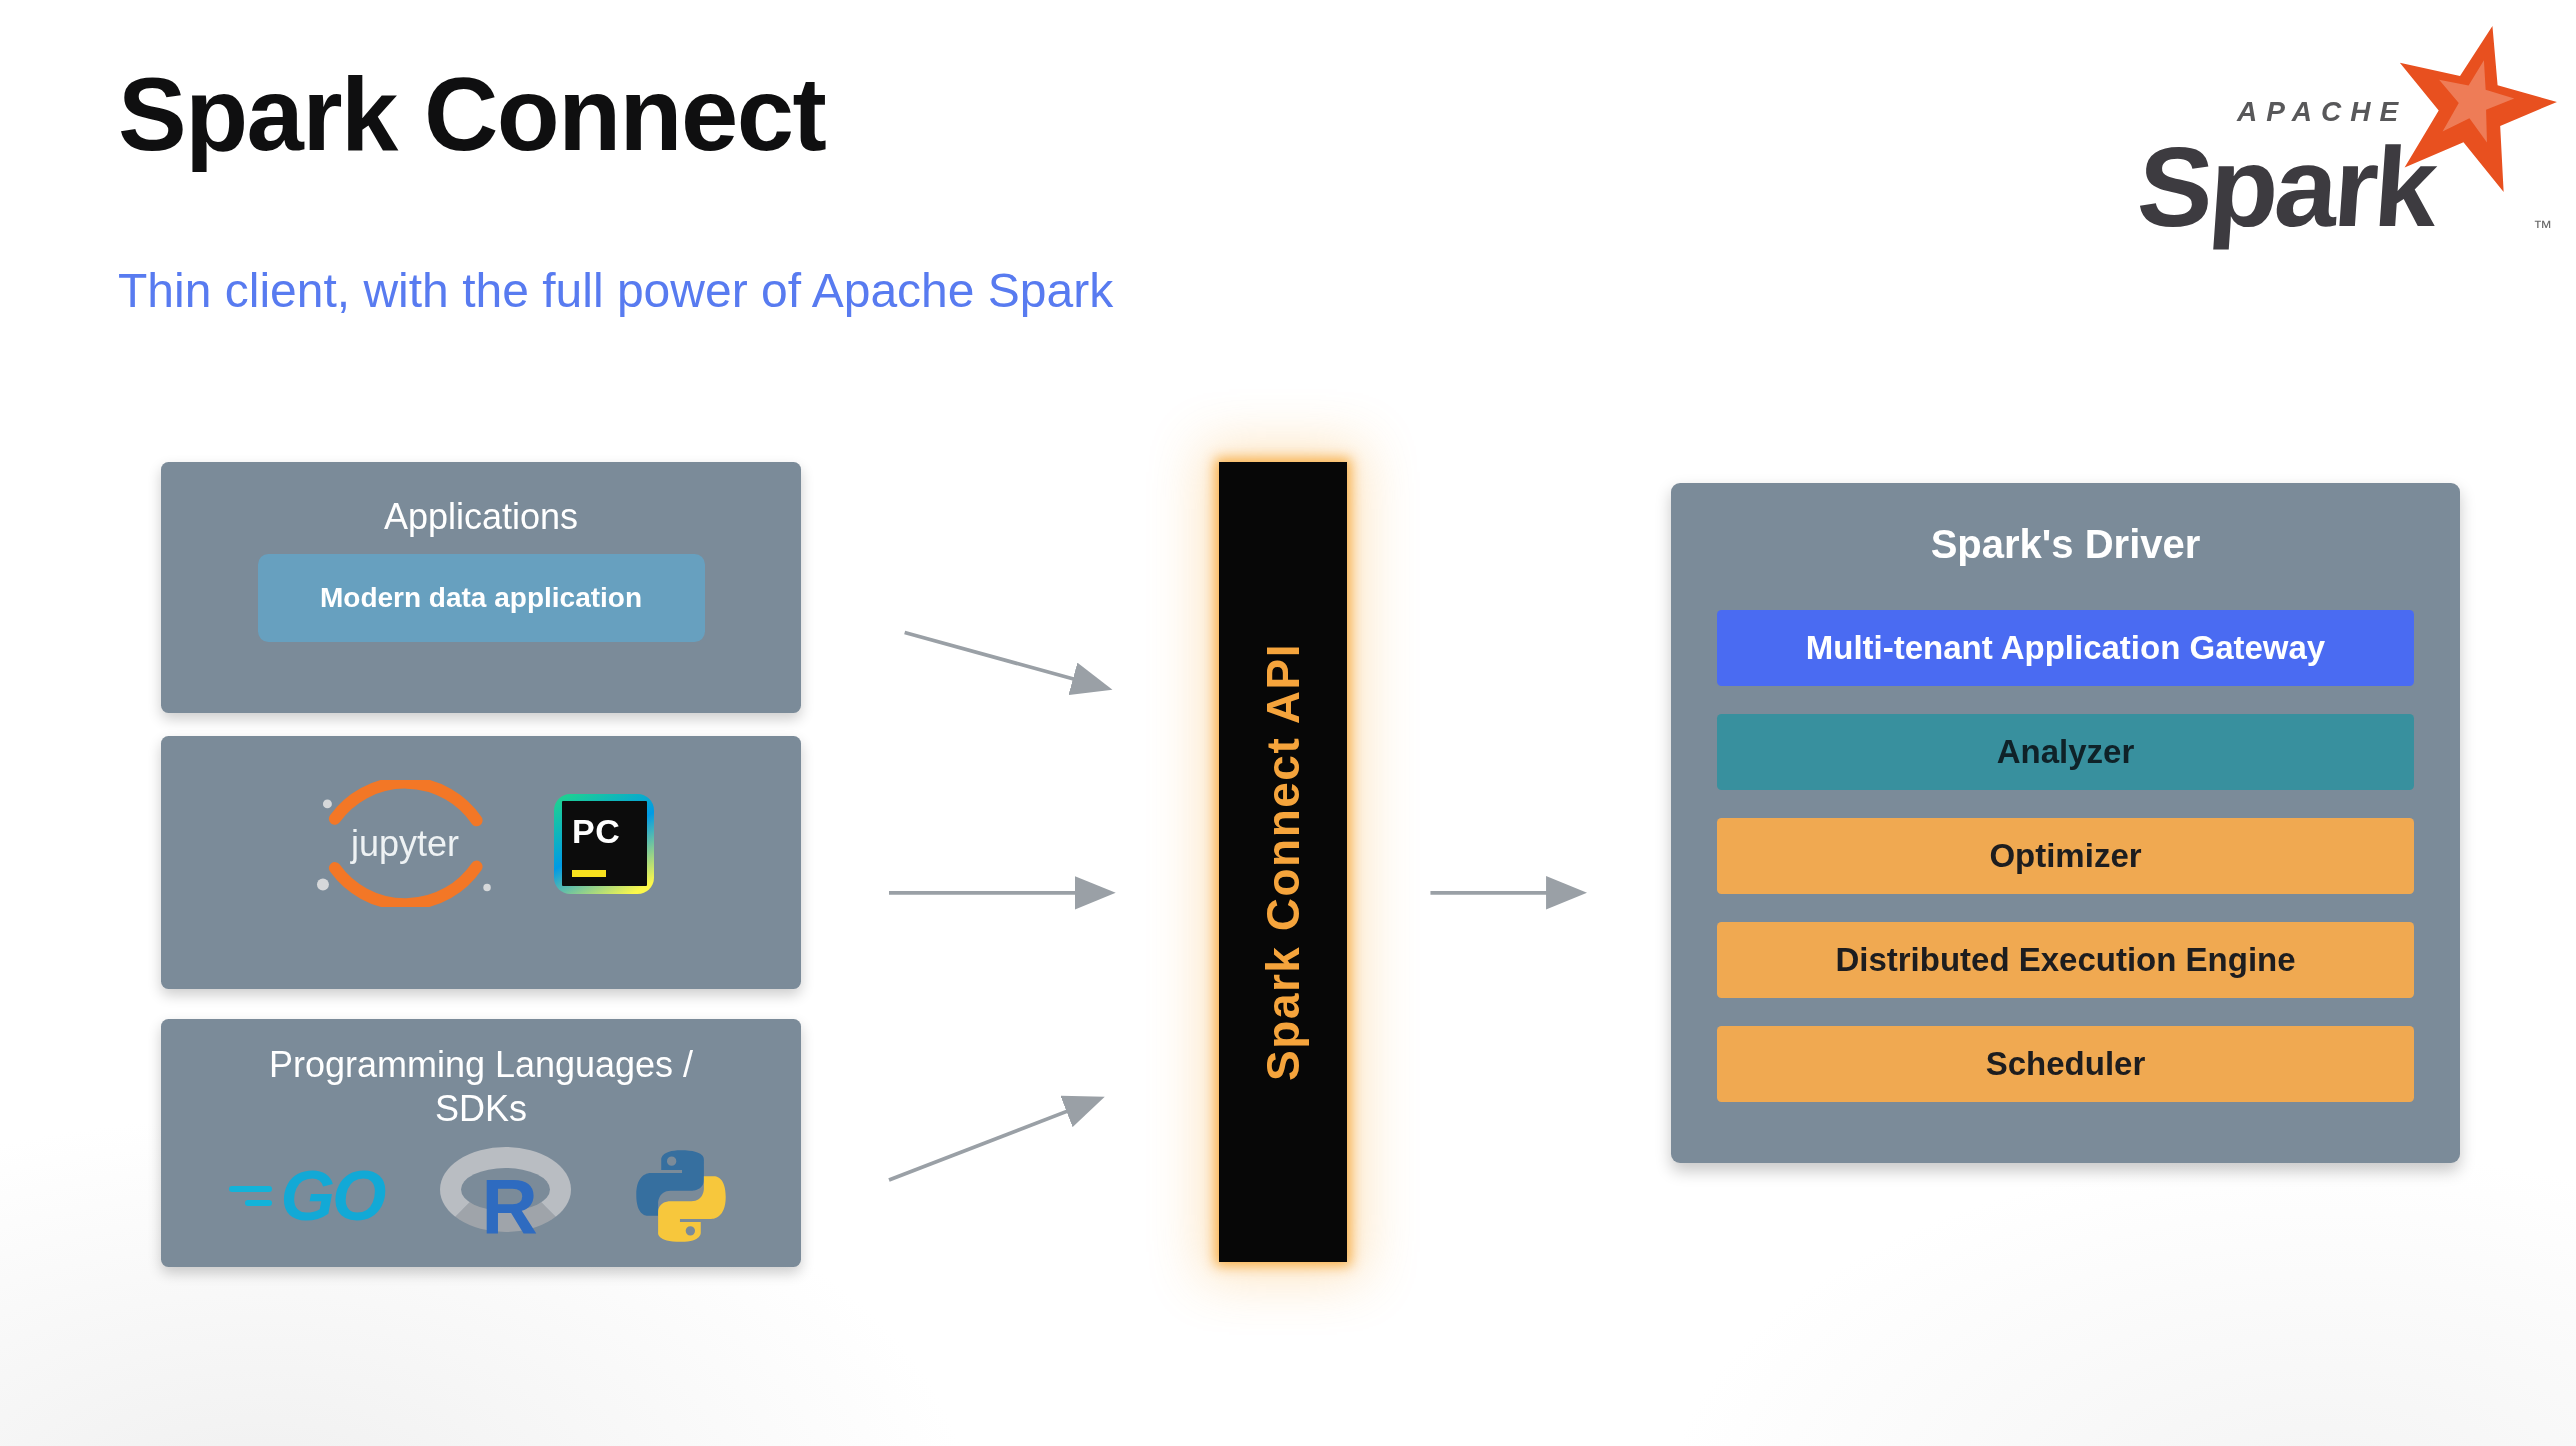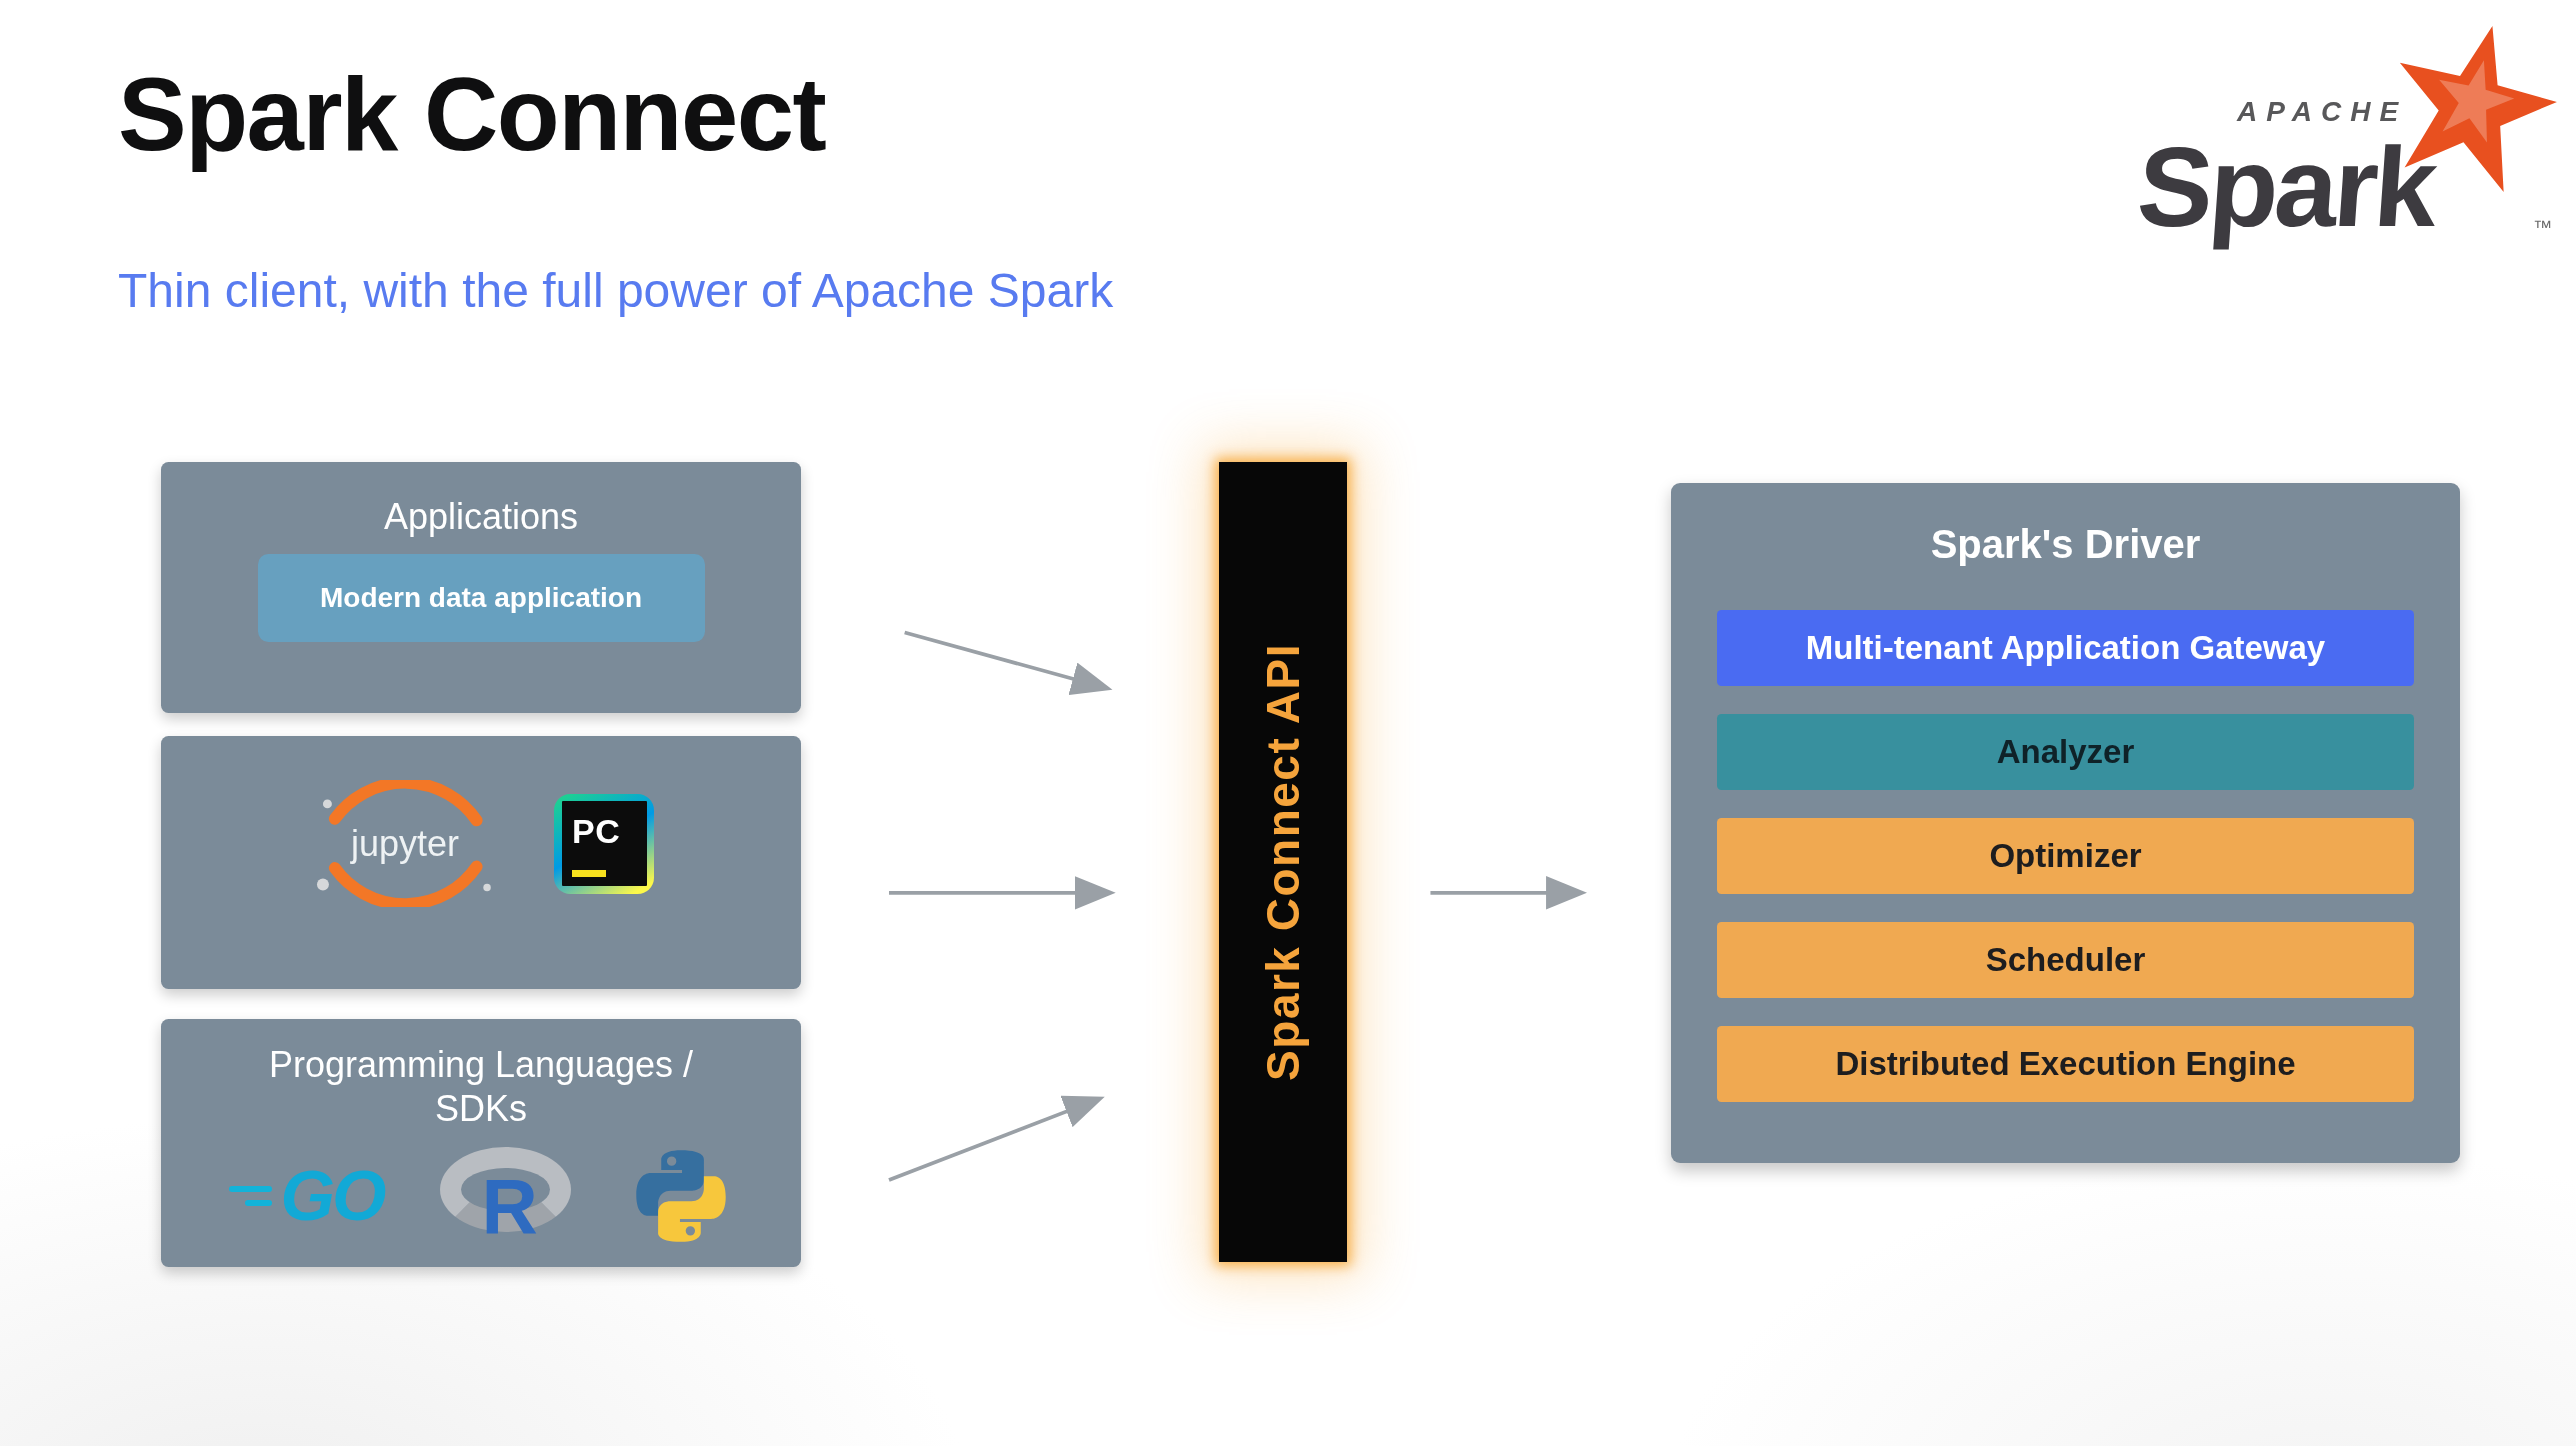--- a/index.html
+++ b/index.html
@@ -170,19 +170,19 @@
     <line x1="1192" y1="1582" x2="1472" y2="1474" stroke="#9aa0a6" stroke-width="5" marker-end="url(#arrowhead)"></line>
     <line x1="1918" y1="1197" x2="2118" y2="1197" stroke="#9aa0a6" stroke-width="5" marker-end="url(#arrowhead)"></line>
   </svg>
 
   <div class="driver">
     <div class="driver-title">Spark's Driver</div>
     <div class="layers">
       <div class="layer" style="background-color: rgb(74, 107, 242); color: rgb(255, 255, 255);">Multi-tenant Application Gateway</div>
       <div class="layer" style="background-color: rgb(56, 144, 158); color: rgb(15, 34, 40);">Analyzer</div>
       <div class="layer" style="background-color: rgb(240, 169, 81); color: rgb(29, 29, 31);">Optimizer</div>
+      <div class="layer" style="background-color: rgb(240, 169, 81); color: rgb(29, 29, 31);">Distributed Execution Engine</div>
       <div class="layer" style="background-color: rgb(240, 169, 81); color: rgb(29, 29, 31);">Scheduler</div>
-      <div class="layer" style="background-color: rgb(240, 169, 81); color: rgb(29, 29, 31);">Distributed Execution Engine</div>
     </div>
   </div>
 
 </div>
 
 
 </body></html>

